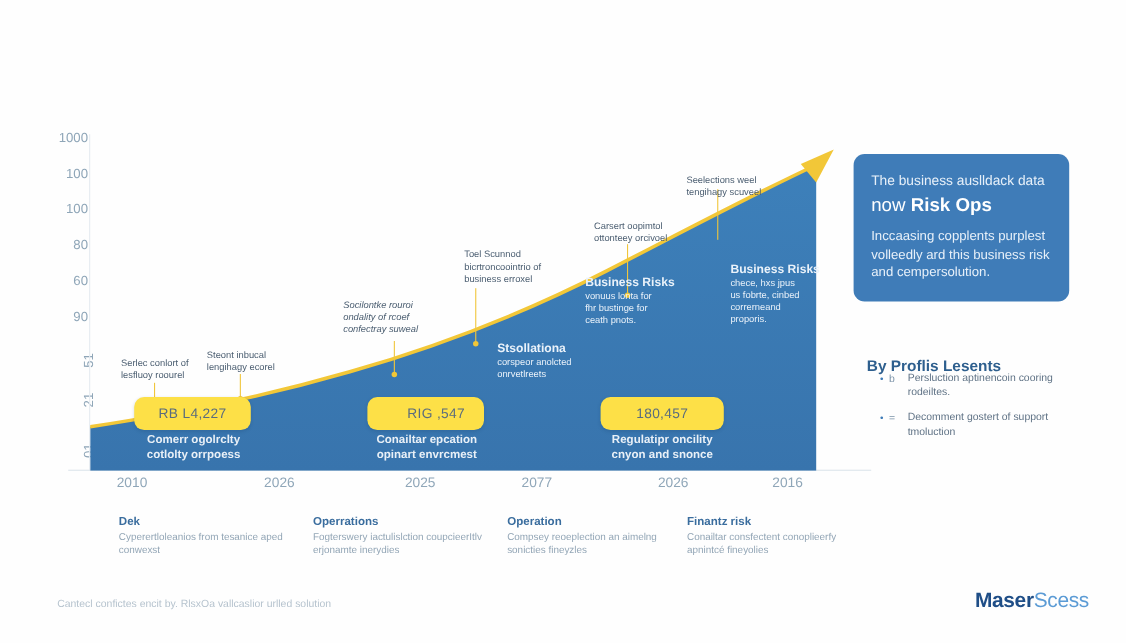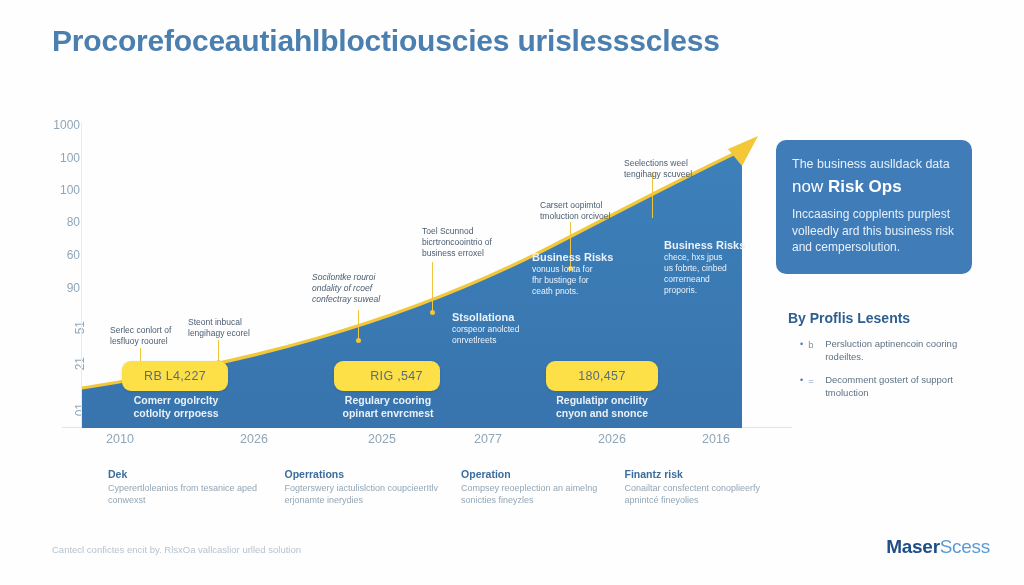--- a/index.html
+++ b/index.html
@@ -155,21 +155,21 @@
   }
   .callout-line2 b { font-weight: 700; }
   .callout-body {
     font-size: 12px;
     line-height: 16.5px;
     color: #e7f0f9;
   }
 
   .bullets-title {
     position: absolute;
-    left: 788px; top: 310px;
+    left: 788px; top: 324px;
     font-size: 14px;
     font-weight: 700;
     color: #2e5f8e;
   }
   .bullets {
     position: absolute;
     left: 800px; top: 338px;
     width: 190px;
   }
   .bullet-row {
@@ -233,21 +233,20 @@
     letter-spacing: -0.3px;
   }
   .logo .a { color: #1f4e87; font-weight: 700; }
   .logo .b { color: #5b9bd5; font-weight: 400; }
 </style>
 </head>
 <body>
 
 <div class="slide">
 
-  <div class="title">Procorefoceautiahlbloctiouscies urislessscless</div>
 
   <div class="chart-wrap">
 
     <div class="y-axis">
       <div class="y-tick" style="top:0px;">1000</div>
       <div class="y-tick" style="top:33px;">100</div>
       <div class="y-tick" style="top:65px;">100</div>
       <div class="y-tick" style="top:97px;">80</div>
       <div class="y-tick" style="top:130px;">60</div>
       <div class="y-tick" style="top:163px;">90</div>
@@ -320,21 +319,21 @@
   <div class="anno dark" style="left:422px; top:226px;">
     <div>Toel Scunnod</div>
     <div>bicrtroncoointrio of</div>
     <div>business erroxel</div>
   </div>
 
   <div class="leader" style="left:570px; top:222px; height:46px;"></div>
   <div class="leader-dot" style="left:570px; top:268px;"></div>
   <div class="anno dark" style="left:540px; top:200px;">
     <div>Carsert oopimtol</div>
-    <div>tmoluction orcivoel</div>
+    <div>ottonteey orcivoel</div>
   </div>
 
   <div class="leader" style="left:652px; top:172px; height:46px;"></div>
   <div class="anno light" style="left:452px; top:312px; width:112px;">
     <span class="anno-head">Stsollationa</span>
     <div>corspeor anolcted</div>
     <div>onrvetlreets</div>
   </div>
 
   <div class="anno dark" style="left:624px; top:158px;">
@@ -362,21 +361,21 @@
   </div>
   <div class="pill-caption" style="left:176px; top:394px;">
     <div>Comerr ogolrclty</div>
     <div>cotlolty orrpoess</div>
   </div>
 
   <div class="pill" style="left:334px; top:361px; width:106px;padding-left:29px;">
     <span>RIG ,547</span>
   </div>
   <div class="pill-caption" style="left:388px; top:394px;">
-    <div>Regulary cooring</div>
+    <div>Conailtar epcation</div>
     <div>opinart envrcmest</div>
   </div>
 
   <div class="pill" style="left:546px; top:361px; width:112px;">
     <span>180,457</span>
   </div>
   <div class="pill-caption" style="left:602px; top:394px;">
     <div>Regulatipr oncility</div>
     <div>cnyon and snonce</div>
   </div>

